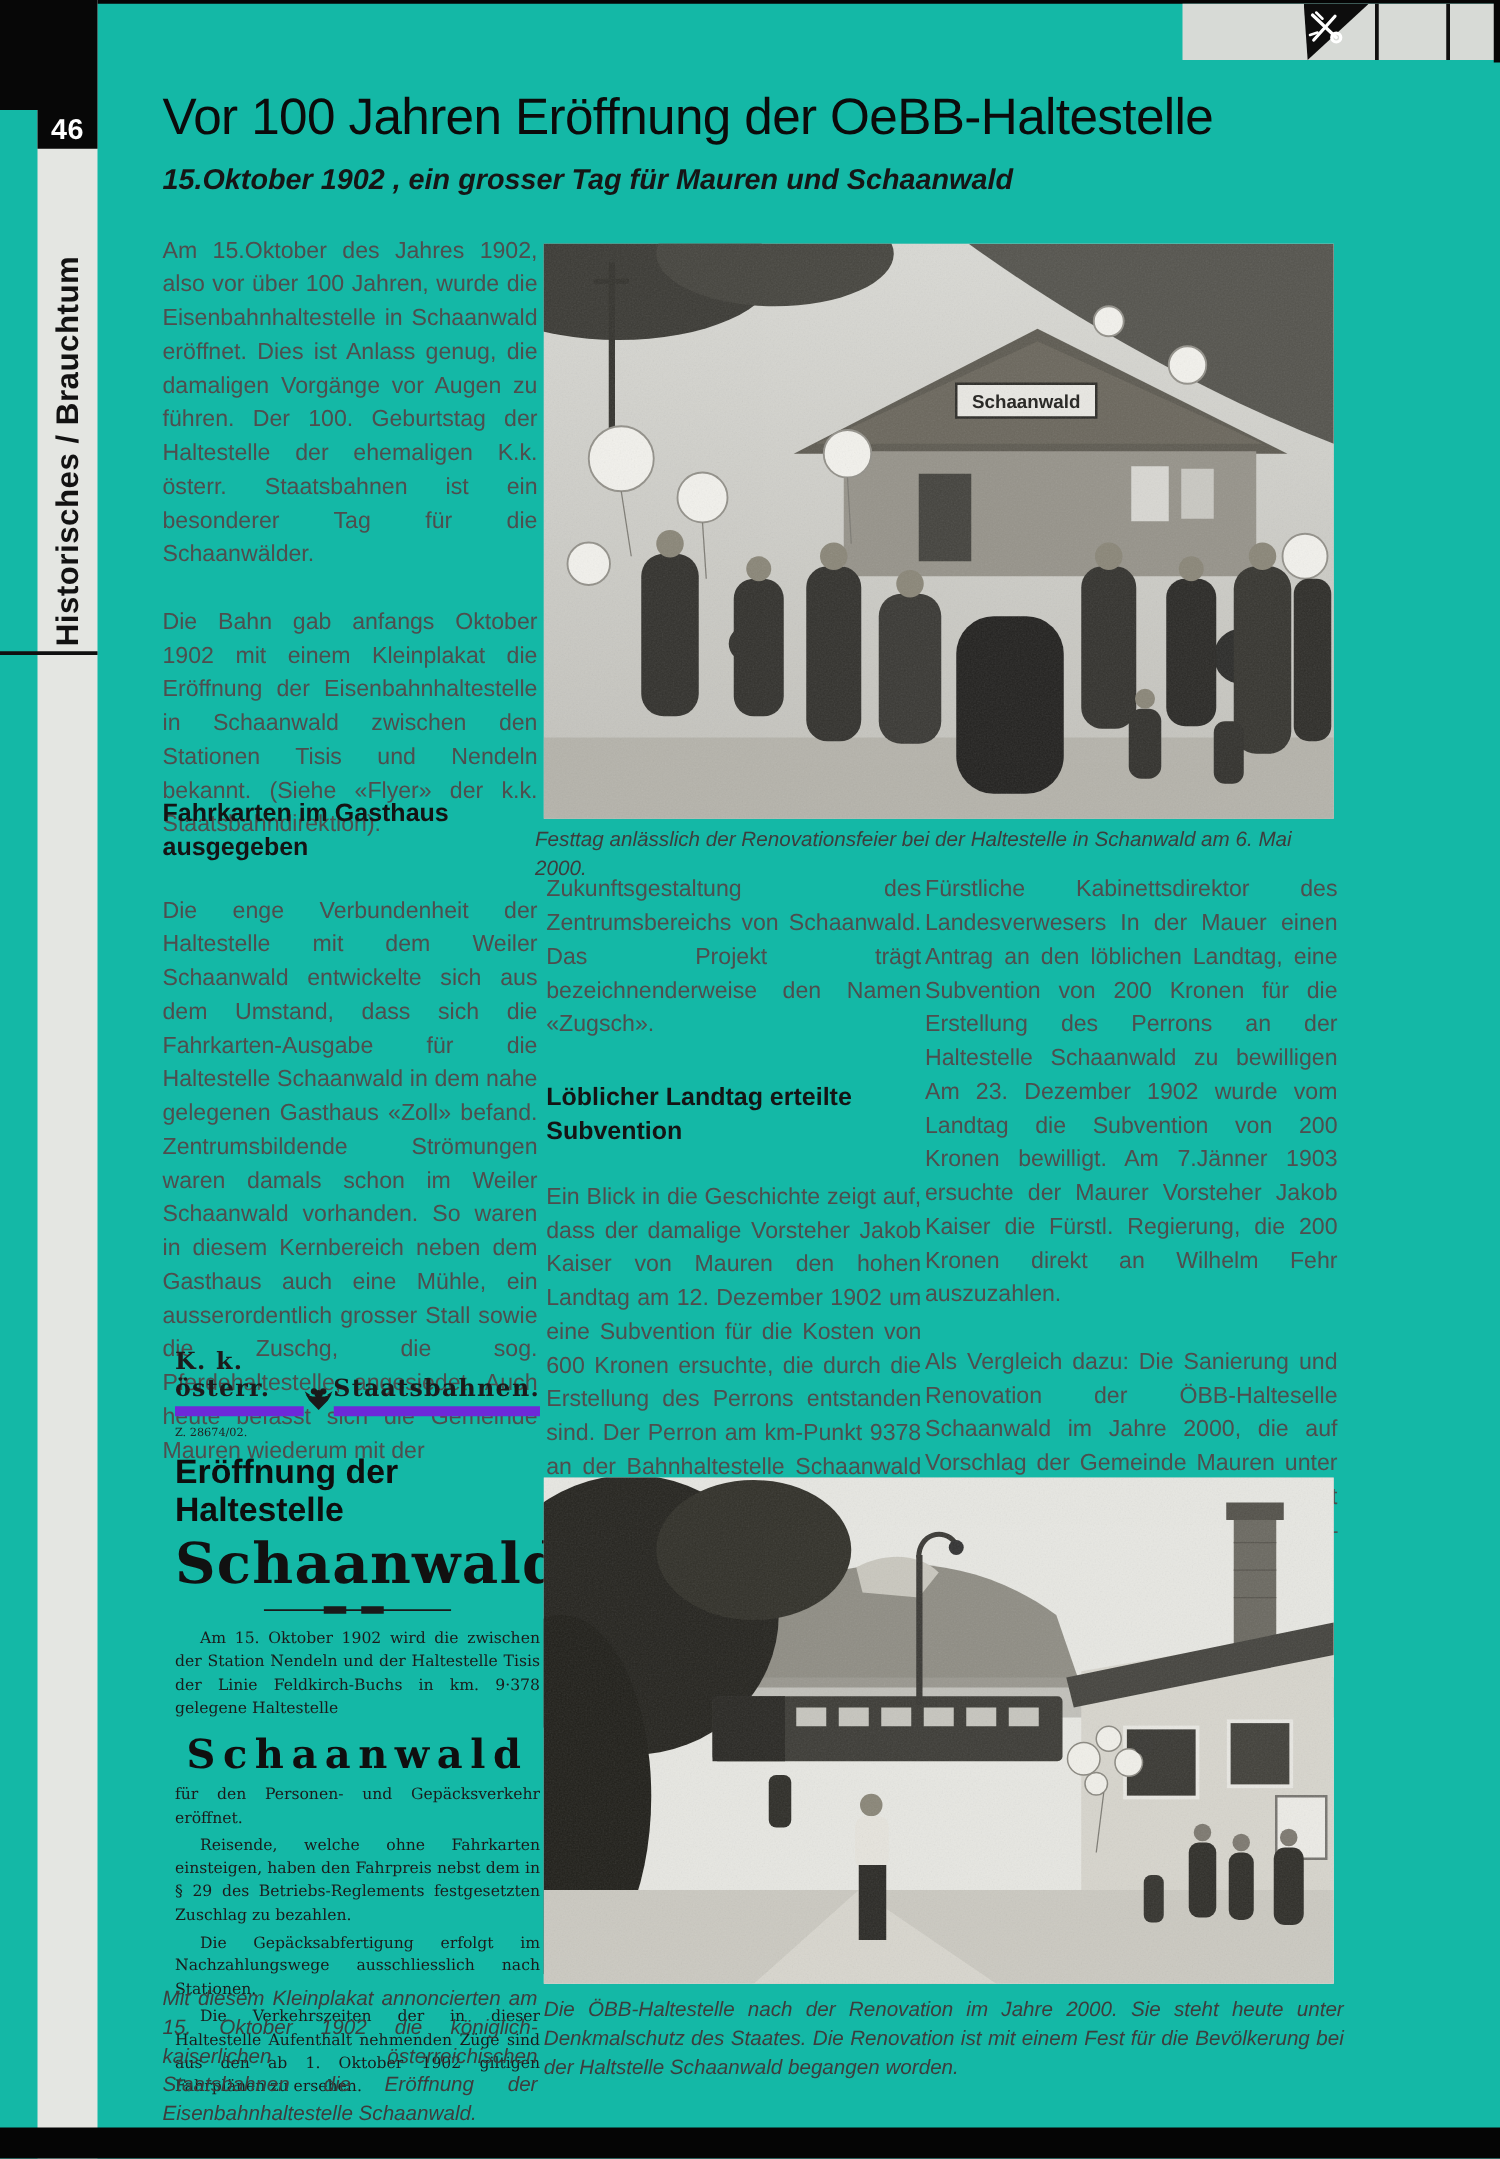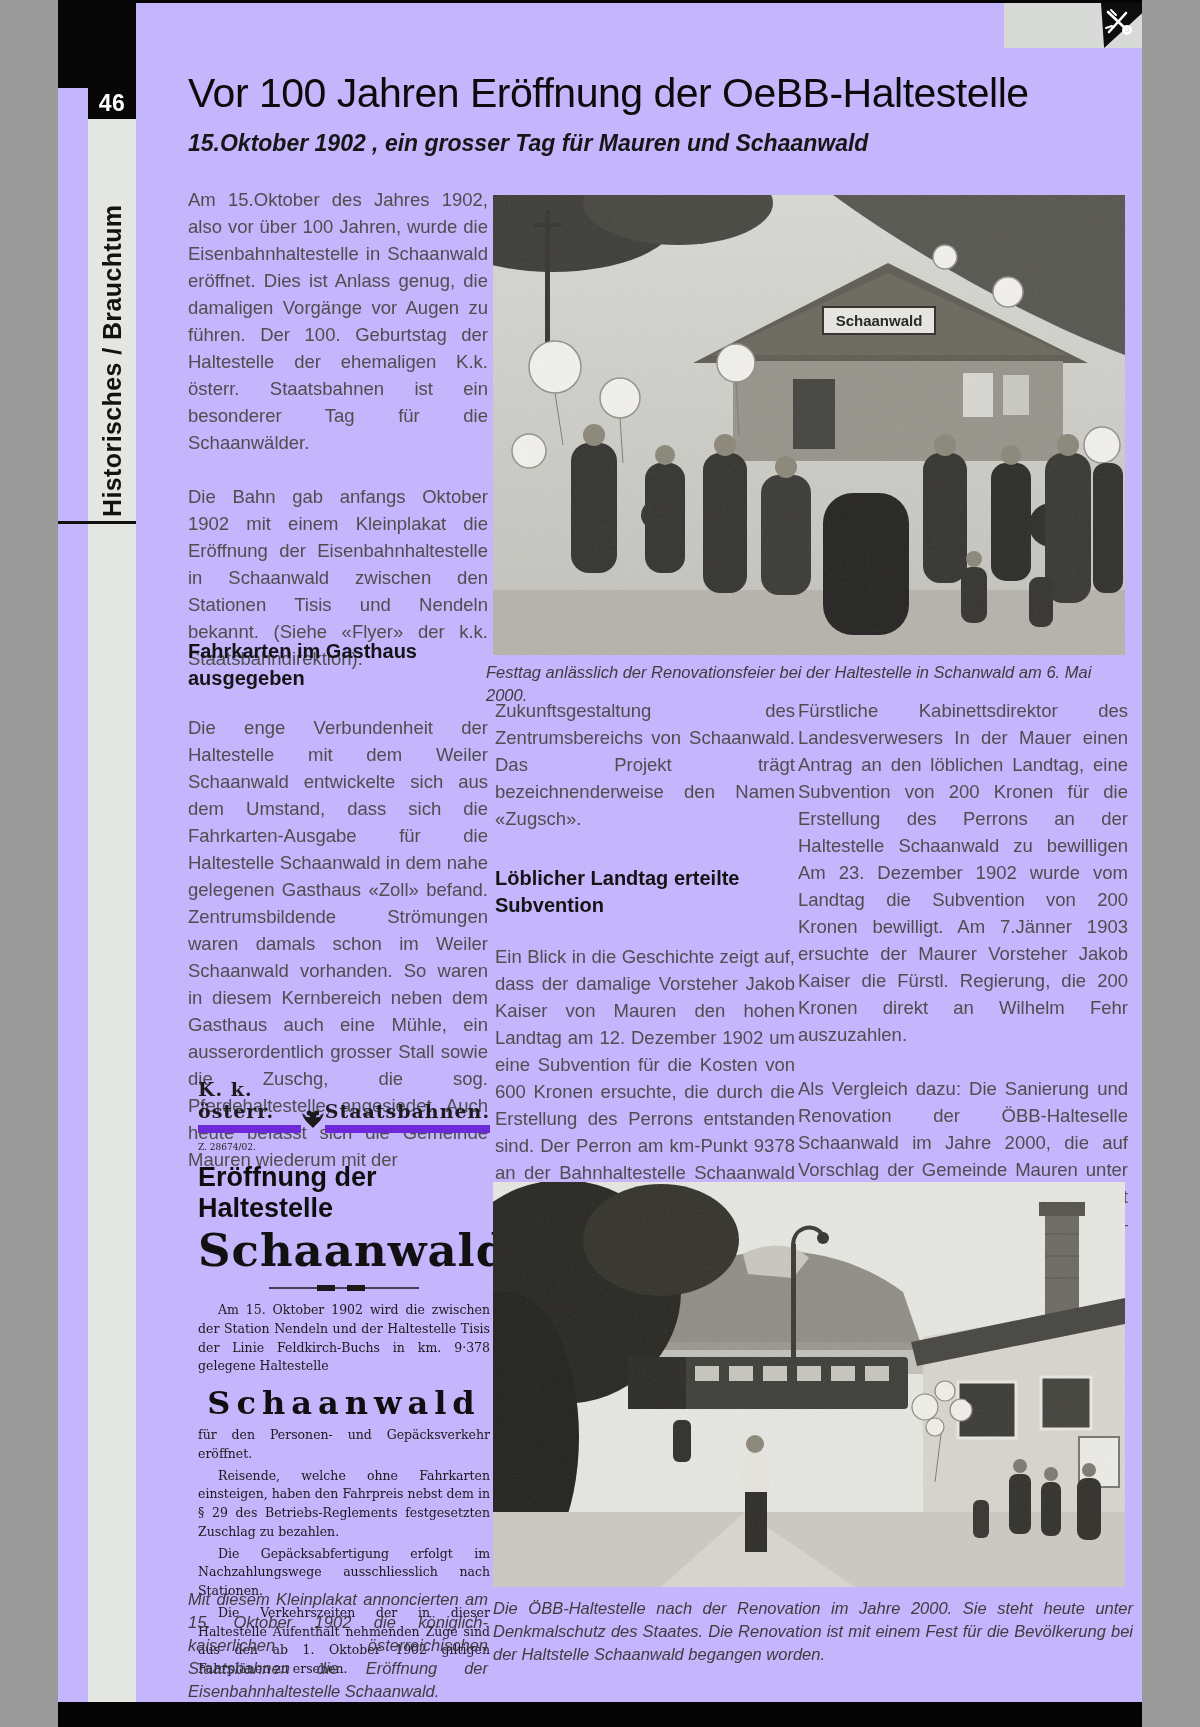--- a/index.html
+++ b/index.html
@@ -1,18 +1,18 @@
 <!DOCTYPE html>
 <html lang="de"><head>
 <meta charset="utf-8">
 <style>
   html,body{margin:0;padding:0;background:#9a9a9a;}
   .page{
-    position:relative;width:1084px;height:1727px;margin:0 auto;
-    background:#c4b5fd;overflow:hidden;
+    position:relative;width:1200px;height:1727px;margin:0 auto;
+    background:#14b8a6;overflow:hidden;
     font-family:"Liberation Sans",sans-serif;color:#4e4e4e;
   }
   
   .top-rule{position:absolute;left:0;top:0;width:1200px;height:3px;background:#050505;}
   .side-strip{position:absolute;left:30px;top:0;width:48px;height:1727px;background:#e4e6e2;}
   .corner-block{position:absolute;left:0;top:0;width:78px;height:88px;background:#070707;}
   .page-number-box{position:absolute;left:30px;top:88px;width:48px;height:31px;background:#070707;
     display:flex;align-items:center;justify-content:center;}
   .page-number{color:#ffffff;font-weight:bold;font-size:23px;letter-spacing:.5px;}
   .vertical-label{

